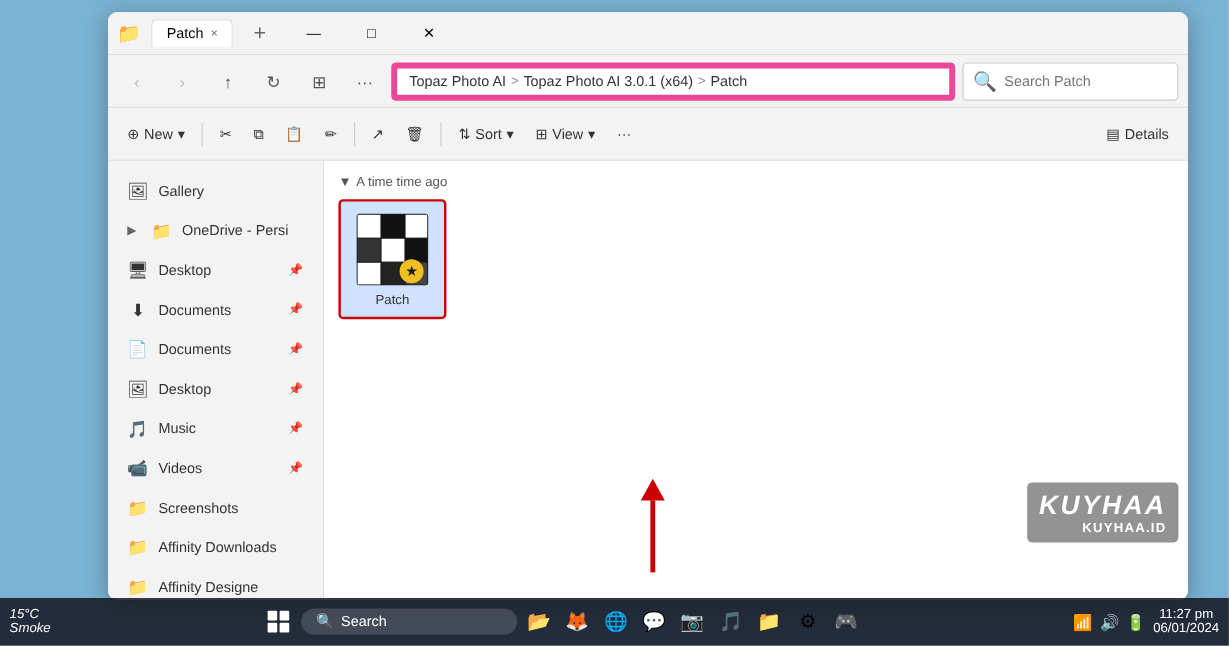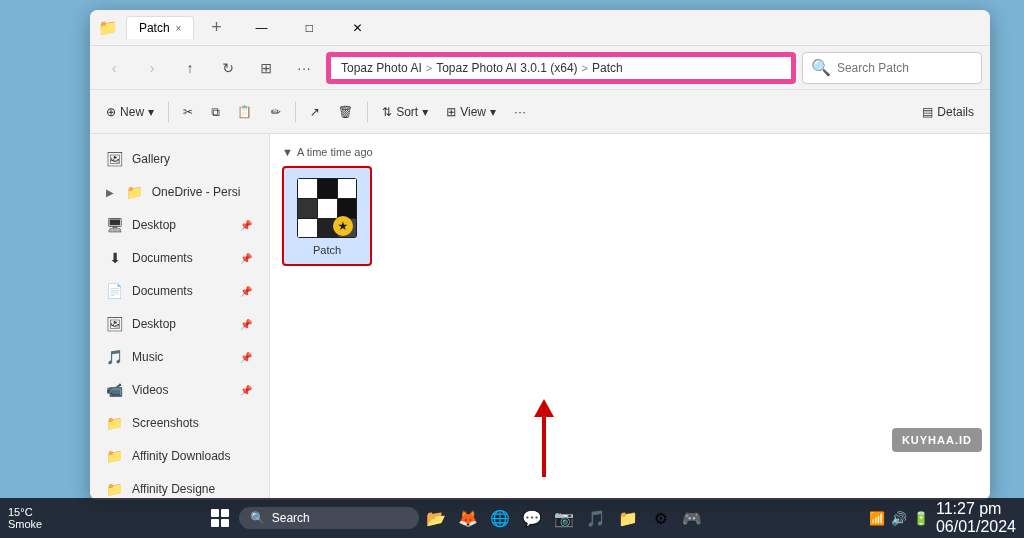--- a/index.html
+++ b/index.html
@@ -4,33 +4,33 @@
   <style>
     * { margin: 0; padding: 0; box-sizing: border-box; }
     body { width: 1024px; height: 538px; overflow: hidden; font-family: 'Segoe UI', sans-serif; background: #7ab3d4; }
 
     
     .taskbar {
       position: absolute; bottom: 0; left: 0; right: 0; height: 40px;
       background: rgba(20,20,30,0.85); display: flex; align-items: center;
       justify-content: space-between; padding: 0 8px; z-index: 100;
     }
-    .taskbar-left { display: flex; align-items: center; gap: 6px; }
+    .taskbar-left { display: flex; align-items: center; gap: 6px; font-style: italic; }
     .taskbar-center { display: flex; align-items: center; gap: 4px; flex: 1; justify-content: center; }
     .taskbar-right { display: flex; align-items: center; gap: 6px; font-size: 11px; color: #fff; }
     .start-btn { width: 30px; height: 30px; display: flex; align-items: center; justify-content: center; }
     .start-icon { width: 18px; height: 18px; display: grid; grid-template-columns: 1fr 1fr; gap: 2px; }
     .start-icon span { background: #fff; border-radius: 1px; }
     .search-bar {
       background: rgba(255,255,255,0.15); border: none; border-radius: 16px;
       color: #fff; padding: 4px 12px; font-size: 12px; width: 180px; display: flex; align-items: center; gap: 6px;
     }
     .taskbar-app { width: 28px; height: 28px; border-radius: 4px; display: flex; align-items: center; justify-content: center; font-size: 16px; }
     .taskbar-weather { font-size: 11px; color: #fff; text-align: left; }
-    .taskbar-clock { font-size: 16px; color: #fff; text-align: left; }
+    .taskbar-clock { font-size: 11px; color: #fff; text-align: center; }
     .taskbar-icons { display: flex; align-items: center; gap: 6px; font-size: 13px; color: #fff; }
 
     
     .window {
       position: absolute; top: 10px; left: 90px; width: 900px; height: 490px;
       background: #f3f3f3; border-radius: 8px; box-shadow: 0 4px 20px rgba(0,0,0,0.3);
       display: flex; flex-direction: column; overflow: hidden;
     }
 
     
@@ -308,20 +308,23 @@
           <span class="file-label">Patch</span>
         </div>
       </div>
 
       <div class="red-arrow">
         <div class="arrow-head"></div>
         <div class="arrow-shaft"></div>
       </div>
 
       <div class="watermark">
+        <div class="watermark-top">
+          <span>KUYHAA</span>
+        </div>
         <div class="watermark-bottom">KUYHAA.ID</div>
       </div>
     </div>
   </div>
 </div>
 
 <div class="taskbar">
   <div class="taskbar-left">
     <div class="taskbar-weather">
       <div>15°C</div>

